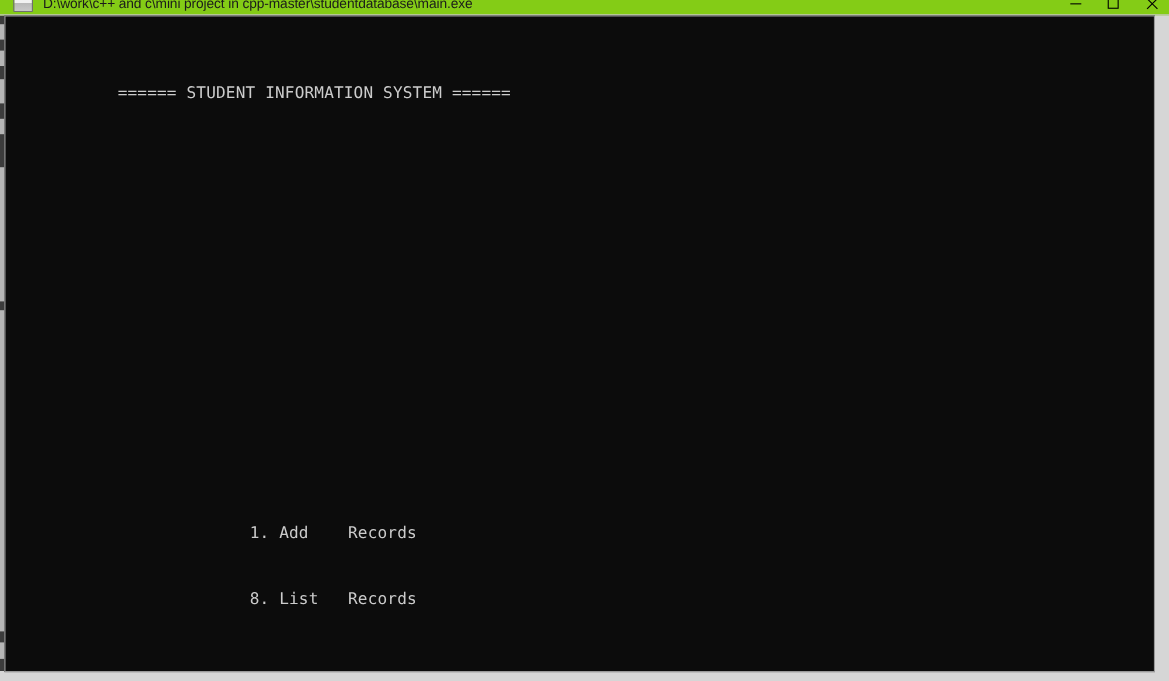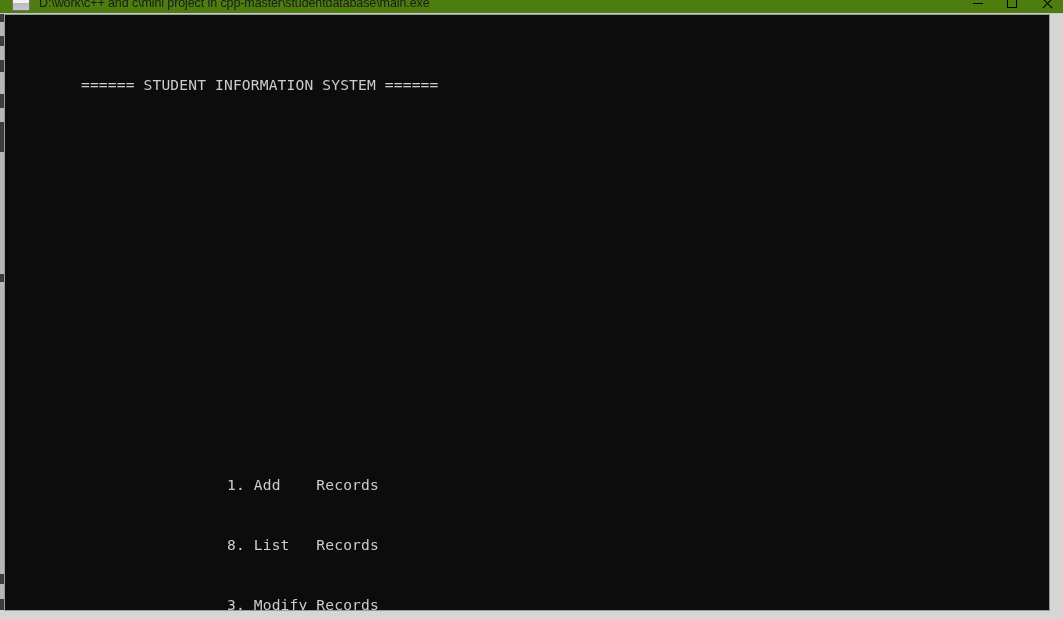--- a/index.html
+++ b/index.html
@@ -19,21 +19,21 @@
     background: #d6d6d6;
   }
 
   
   .titlebar {
     position: absolute;
     left: 0;
     top: 0;
     width: 1063px;
     height: 13px;
-    background: #4d7c0f;
+    background: #84cc16;
     border-bottom: 1px solid #c9c9c9;
     overflow: hidden;
   }
   .titlebar-inner {
     position: absolute;
     left: 0;
     top: -8px;
     width: 1063px;
     height: 22px;
     display: flex;
@@ -138,21 +138,21 @@
     font-size: 14.6px;
     line-height: 20px;
     color: #cccccc;
     white-space: pre;
     letter-spacing: 0.15px;
   }
 
   .line { height: 20px; }
   .line-blank { height: 20px; }
 
-  .indent-title { padding-left: 76px; }
+  .indent-title { padding-left: 102px; }
   .indent-menu  { padding-left: 222px; }
 </style>
 </head>
 <body>
 
 <div id="screen">
 
   <div class="bg-sliver">
     <div class="bg-mark" style="top:0px;height:8px;"></div>
     <div class="bg-mark" style="top:22px;height:10px;"></div>
@@ -188,21 +188,20 @@
       <div class="line indent-title">====== STUDENT INFORMATION SYSTEM ======</div>
 
       <div class="line-blank"></div>
       <div class="line-blank"></div>
       <div class="line-blank"></div>
       <div class="line-blank"></div>
       <div class="line-blank"></div>
 
       <div class="line indent-menu">1. Add    Records</div>
       <div class="line indent-menu">8. List   Records</div>
-      <div class="line indent-menu">3. Modify Records</div>
       
       
 
       
 
       
 
     </div>
   </div>
 

